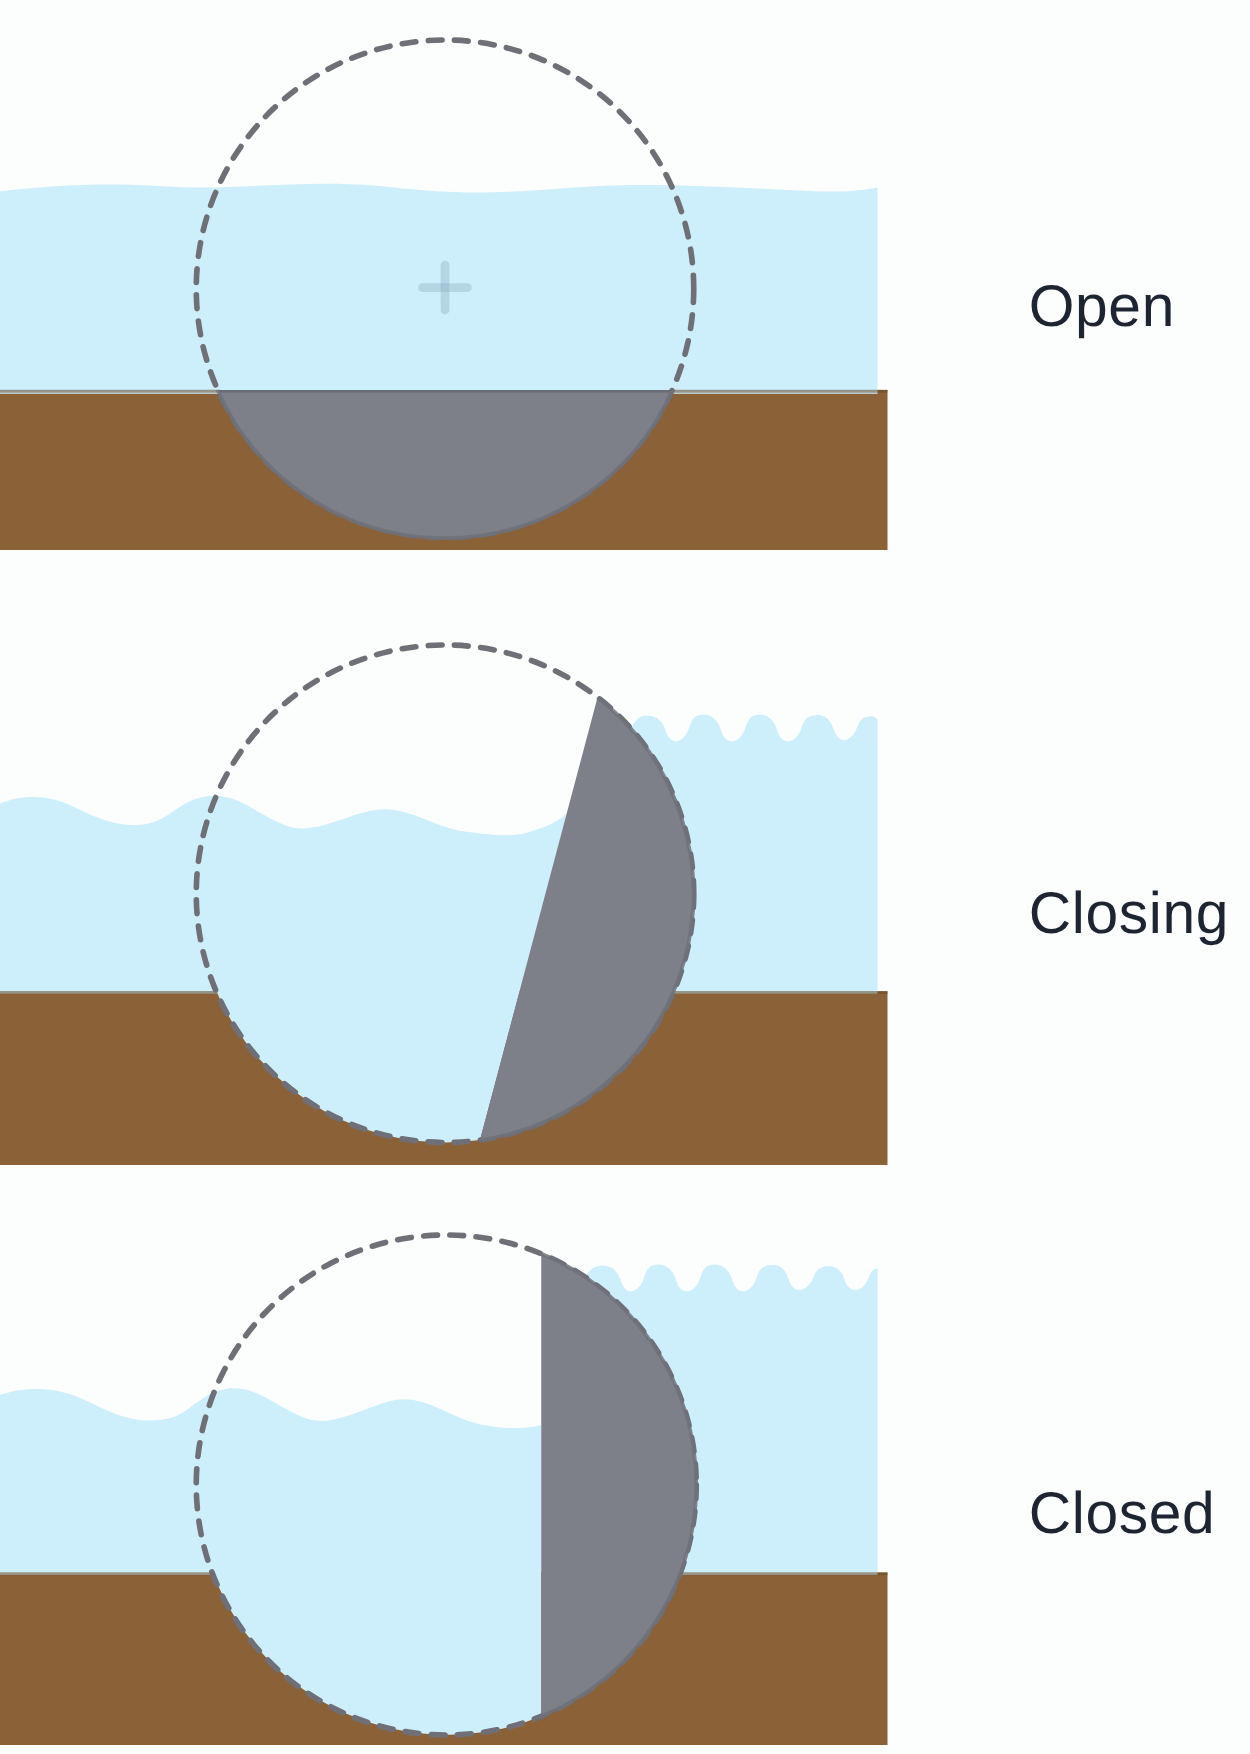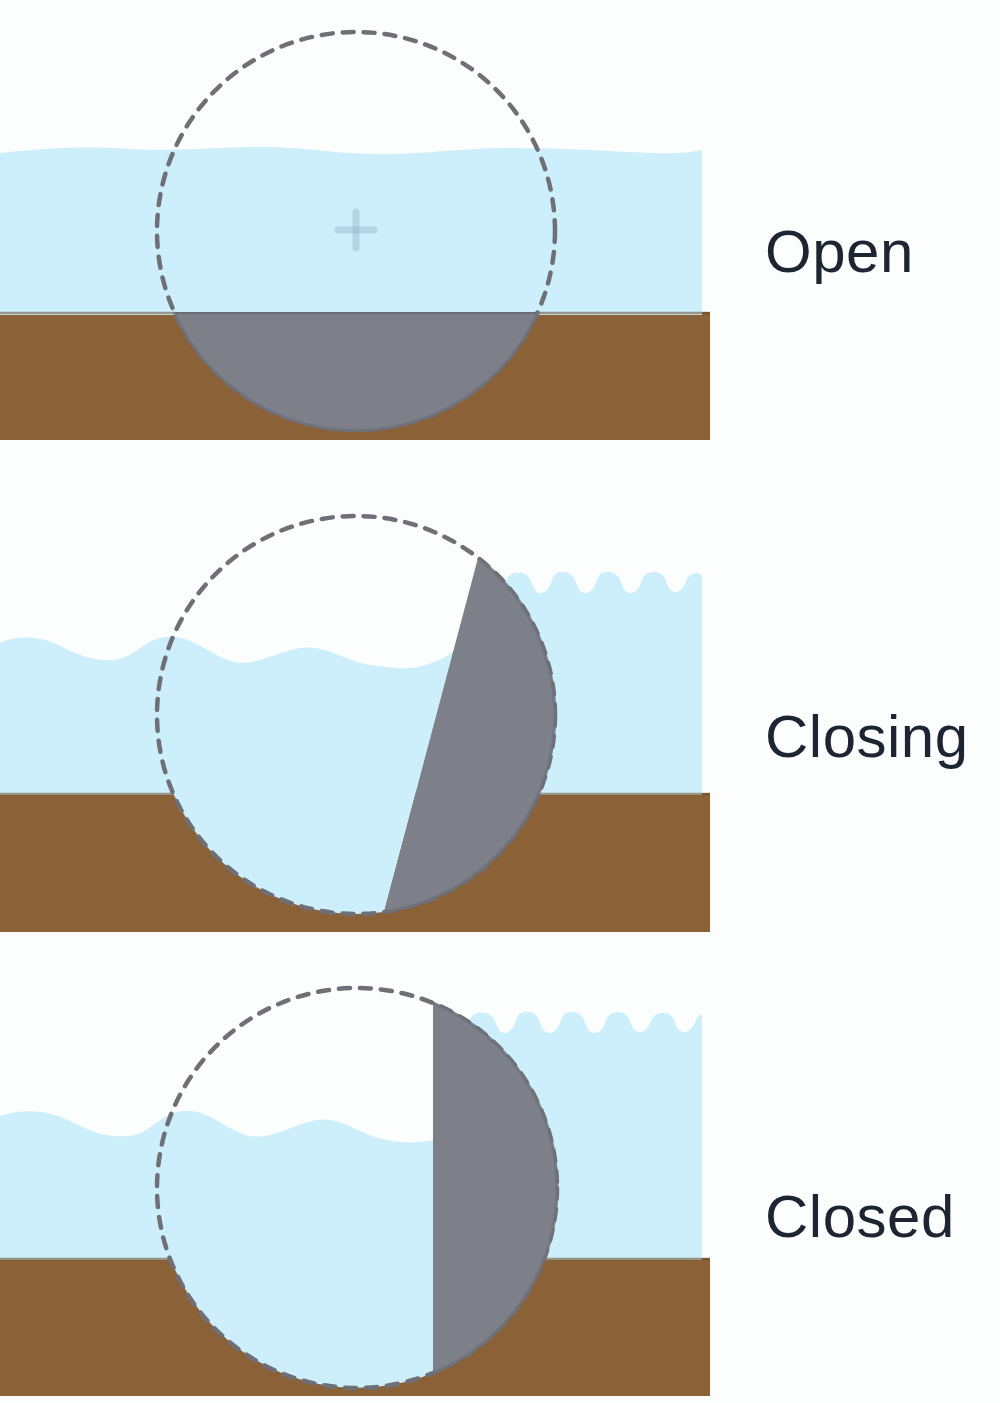--- a/index.html
+++ b/index.html
@@ -14,22 +14,22 @@
   .water{fill:var(--water,#cdeefb)}
   .ground{fill:var(--riverbed,#8b6138)}
   .gate{fill:var(--gate,#7d8089)}
   .dash{fill:none;stroke:var(--dashed-outline,#6f7077);stroke-width:4.5;
         stroke-dasharray:11 10;stroke-linecap:round}
   .rim{fill:none;stroke:var(--gate-rim,#6e717a);stroke-width:3;opacity:.85}
   .bedline{stroke:var(--bed-edge,#6a4c28);stroke-width:2.4;opacity:.55}
   .gatetop{stroke:#46484e;stroke-width:2;opacity:.35}
   .cross{stroke:var(--center-cross,#8fb0c4);stroke-width:7;opacity:.4;stroke-linecap:round}
   .label{
-    position:absolute;left:765px;
-    font-size:60px;line-height:1.05;letter-spacing:.5px;
+    position:absolute;left:823px;
+    font-size:47px;line-height:1.05;letter-spacing:.5px;
     color:var(--label-text,#1e2532);
     white-space:nowrap;
   }
 </style>
 </head>
 <body>
 
 <div class="stage">
 
   <svg width="1000" height="1403" viewBox="0 0 1000 1403">

